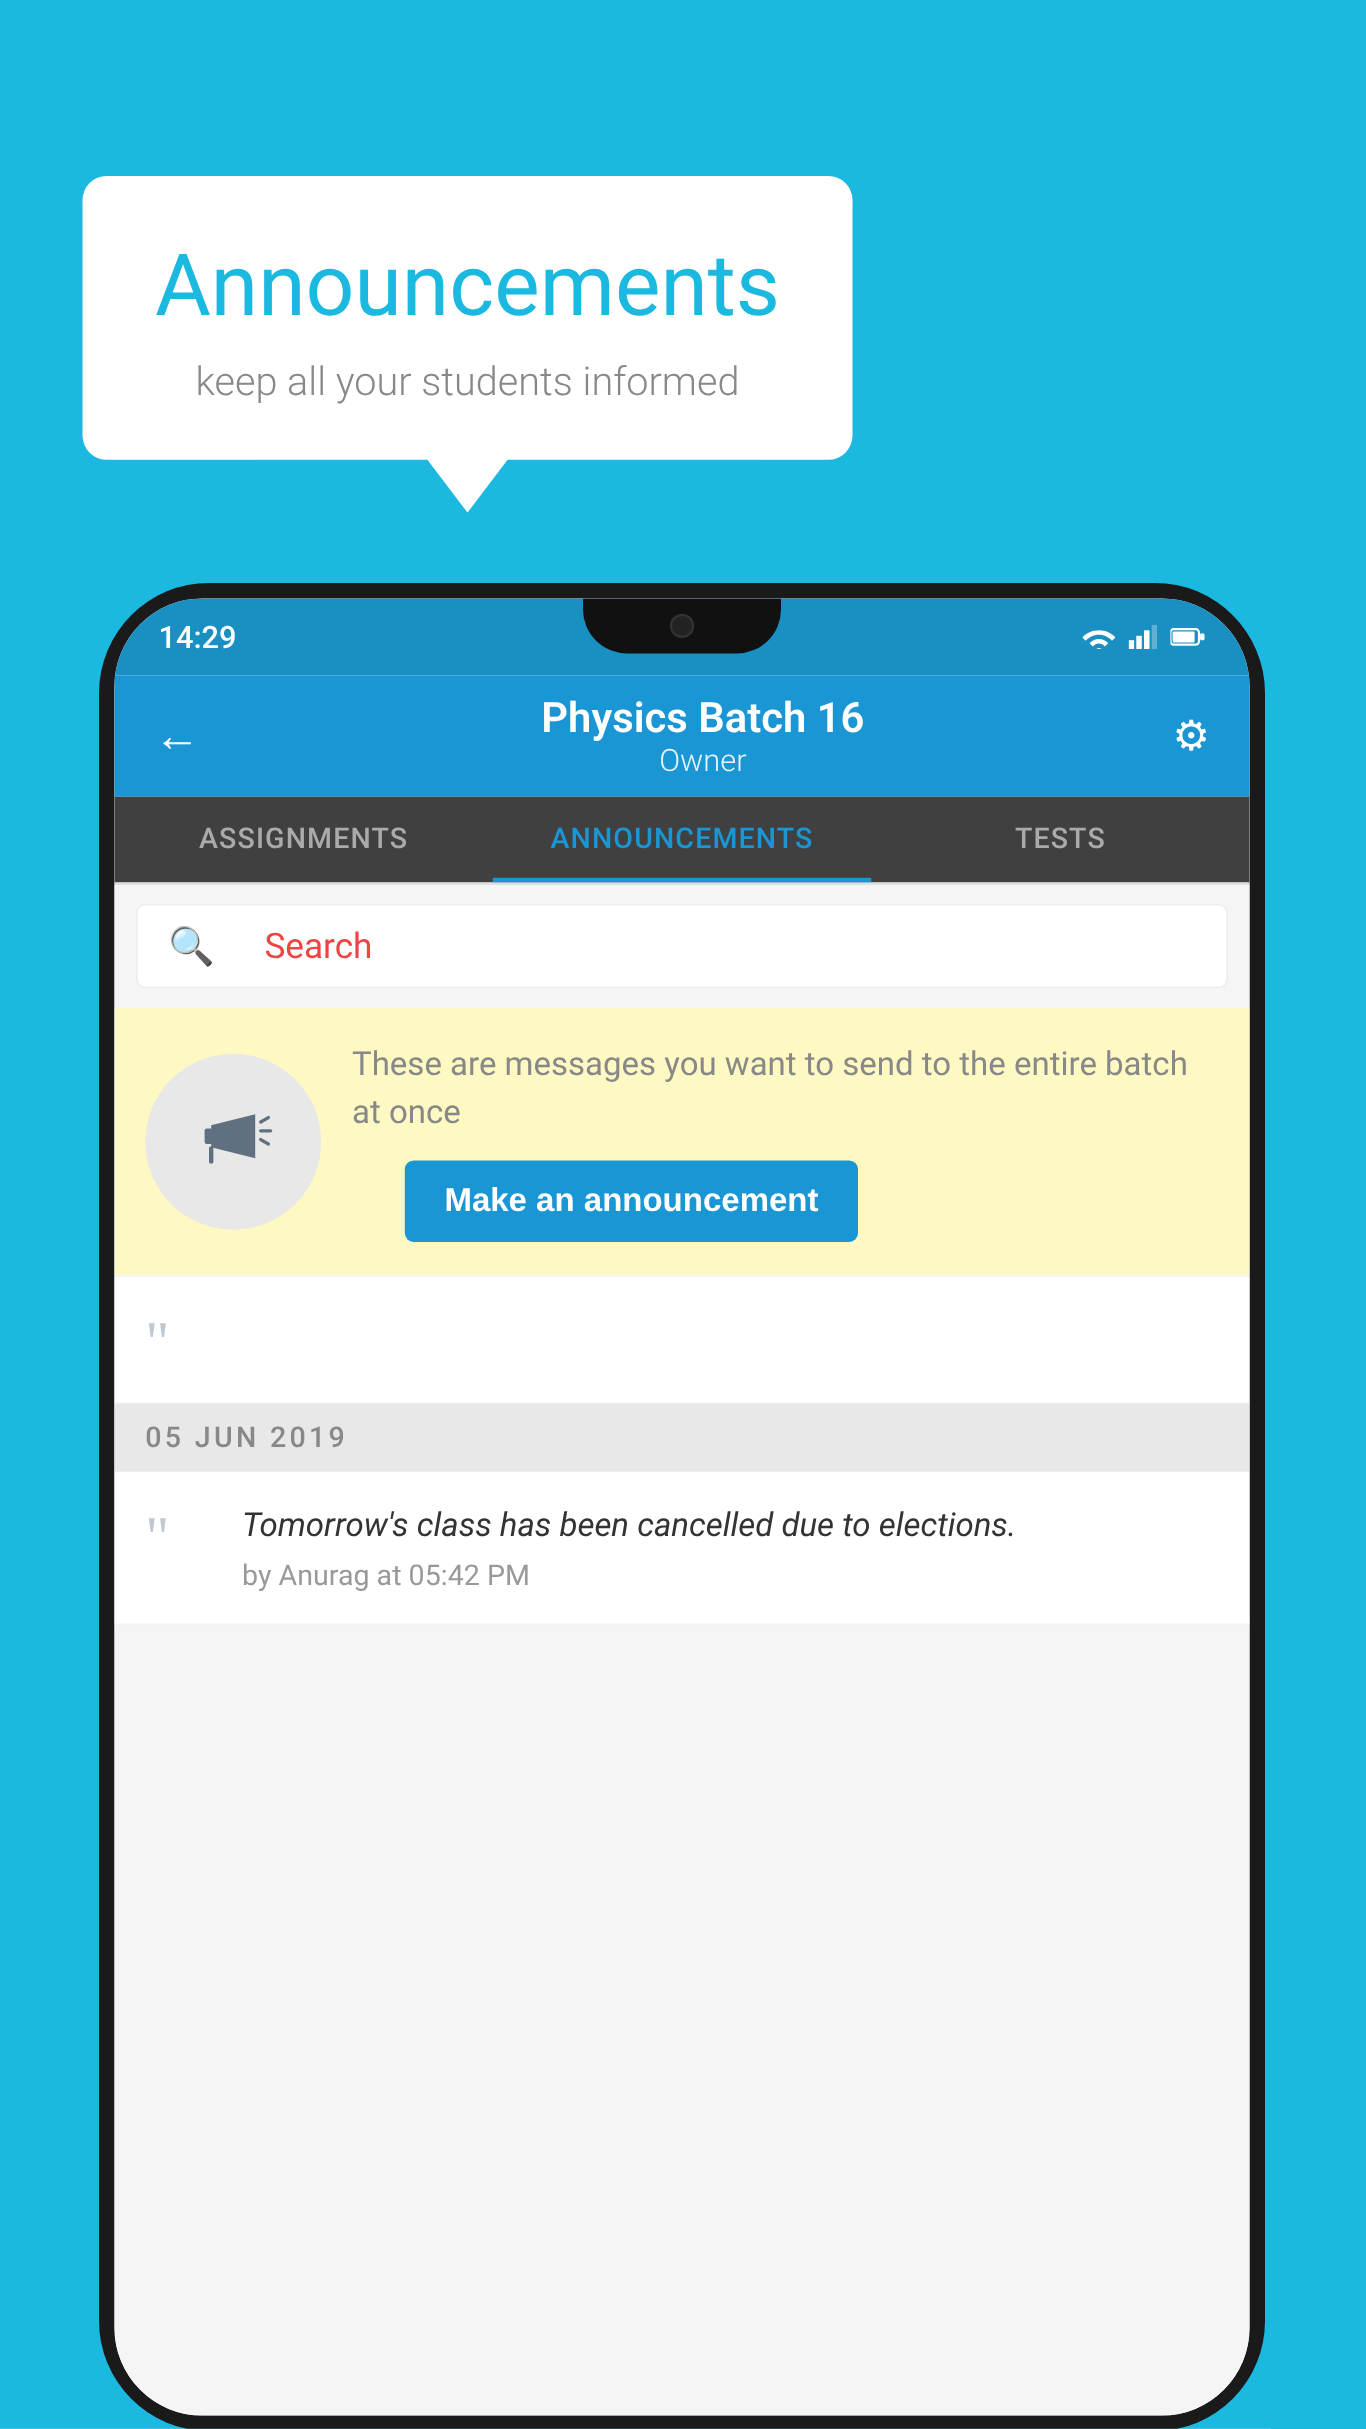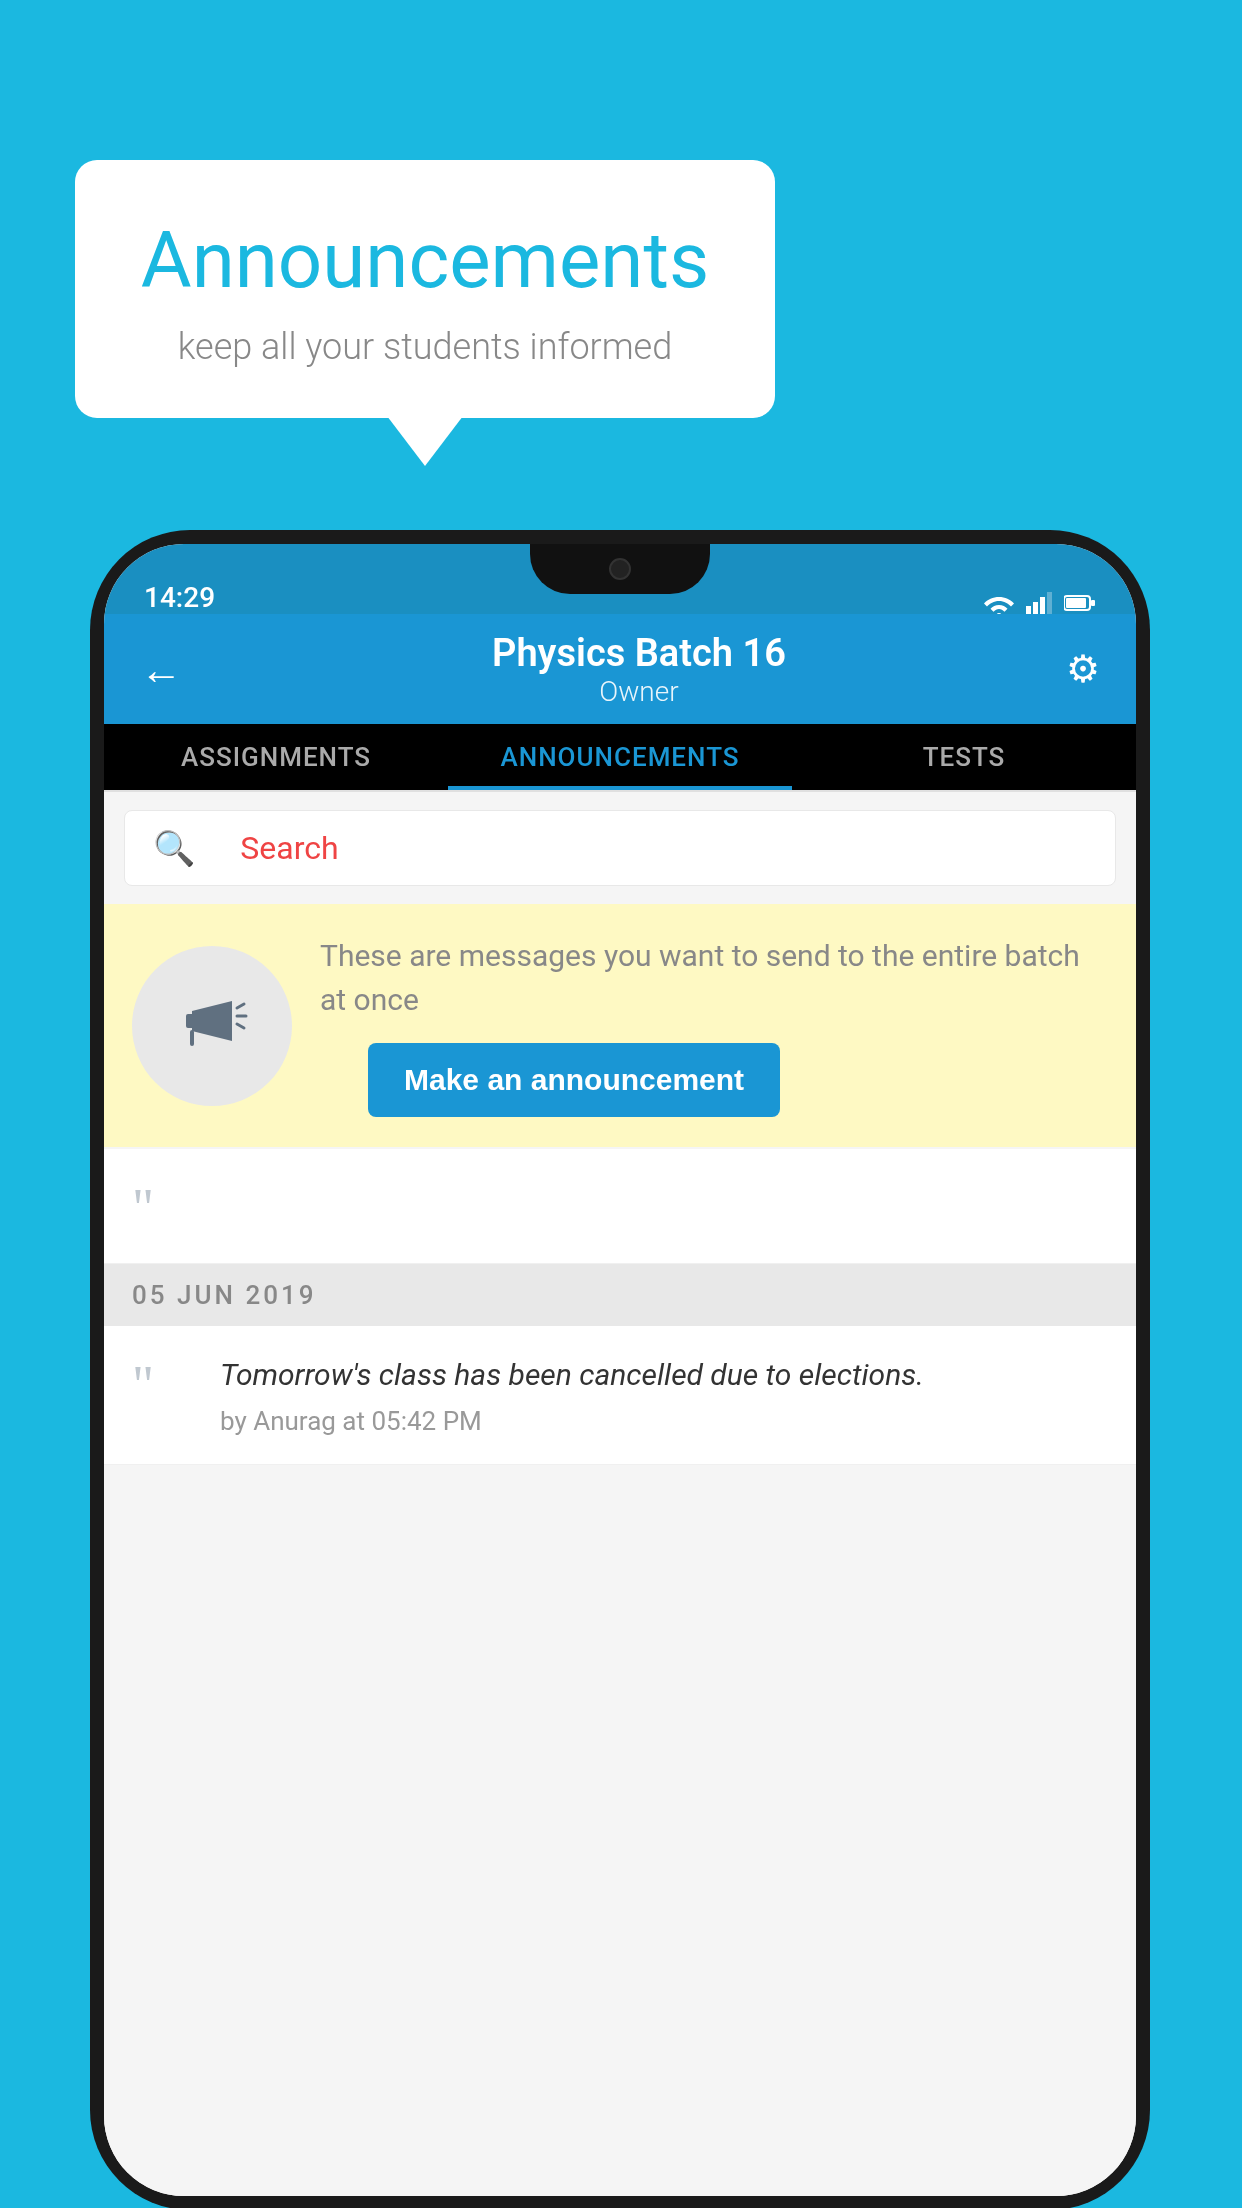--- a/index.html
+++ b/index.html
@@ -57,21 +57,21 @@
       background: #1a1a1a;
       border-radius: 100px;
       overflow: hidden;
     }
 
     
     .status-bar {
       background: #1a8fc1;
       height: 70px;
       display: flex;
-      align-items: flex-end;
+      align-items: center;
       justify-content: space-between;
       padding: 0 40px;
       position: relative;
     }
     .status-time {
       color: #fff;
       font-size: 28px;
       font-weight: 500;
     }
     .status-icons {
@@ -135,24 +135,24 @@
       font-weight: 300;
       display: block;
     }
     .settings-icon {
       color: #fff;
       font-size: 38px;
     }
 
     
     .tabs {
-      background: #000000;
+      background: #404040;
       display: flex;
       border-bottom: 2px solid #e0e0e0;
-      height: 68px;
+      height: 80px;
       text-align: center;
     }
     .tab {
       flex: 1;
       display: flex;
       align-items: center;
       justify-content: center;
       font-size: 26px;
       font-weight: 500;
       color: #aaa;

